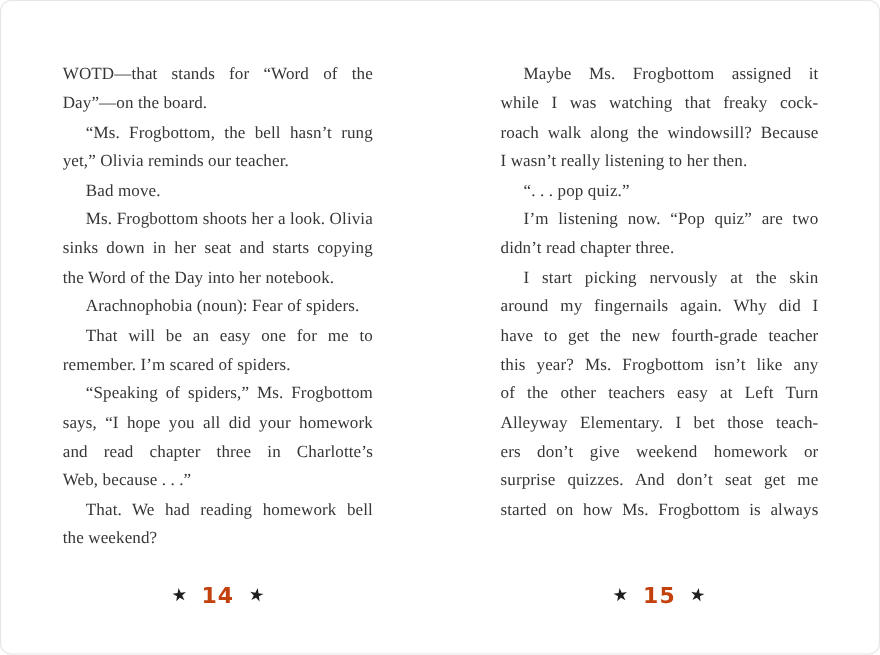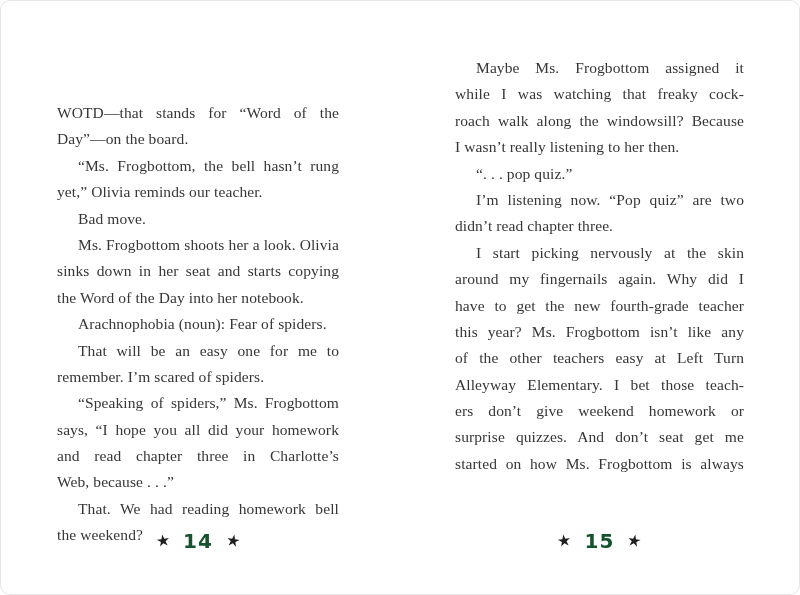--- a/index.html
+++ b/index.html
@@ -22,21 +22,20 @@
     border-radius: 10px;
     pointer-events: none;
   }
   .page-text {
     position: absolute;
     top: 55px;
   }
   #left-page-text {
     left: 57px;
     width: 282px;
-    margin-top: 45px;
   }
   #right-page-text {
     left: 455px;
     width: 289px;
   }
   .line {
     font-size: 15.5px;
     line-height: 26.4px;
     height: 26.4px;
     letter-spacing: 0.1px;
@@ -77,21 +76,21 @@
     font-family: "DejaVu Sans", sans-serif;
   }
   .star.tilt-left { transform: rotate(-8deg); }
   .star.tilt-right { transform: rotate(10deg); }
   .page-num {
     font-family: "DejaVu Sans", sans-serif;
     font-weight: bold;
     font-size: 20px;
     line-height: 1;
     letter-spacing: 1px;
-    color: #14532d;
+    color: #c2410c;
   }
 </style>
 </head>
 <body style="color: rgb(54, 54, 54); background: rgb(255, 255, 255);">
 
 <div>
   <div class="page-frame"></div>
 
   <div class="page-text" id="left-page-text">
       <div class="line"><span>WOTD—that stands for “Word of the</span></div>

